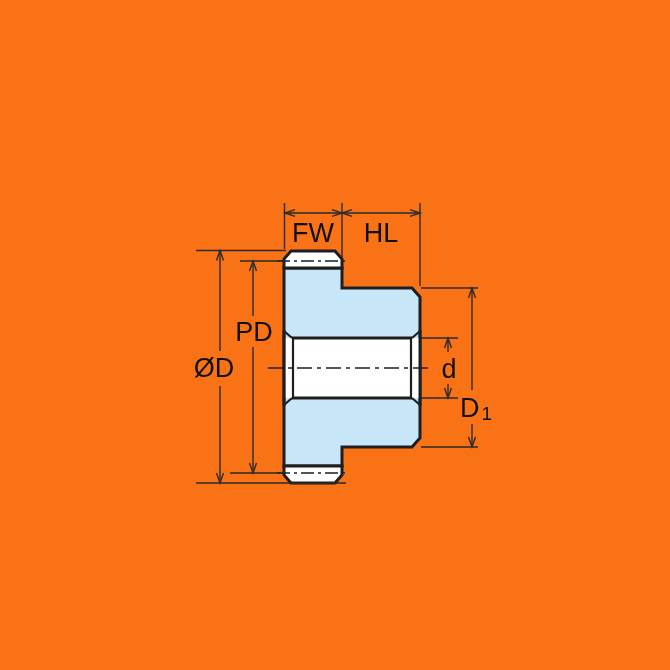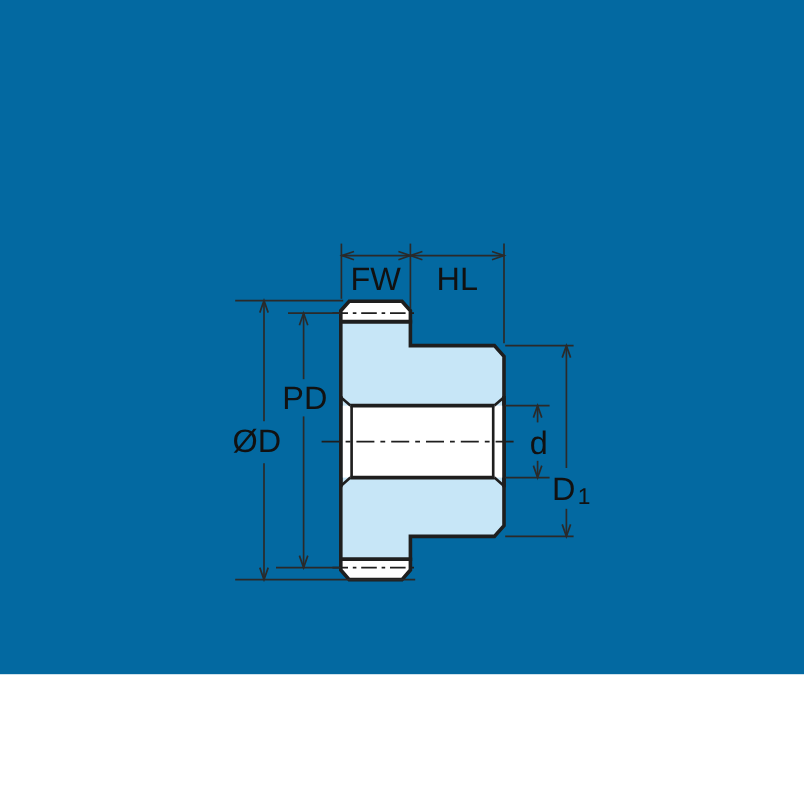--- a/index.html
+++ b/index.html
@@ -1,17 +1,17 @@
 <!DOCTYPE html>
 <html><head>
 <meta charset="utf-8">
 <style>
   html,body{margin:0;padding:0;background:#fff;}
   .stage{
-    position:relative;width:670px;height:562px;background:#0369a1;overflow:hidden;
+    position:relative;width:670px;height:670px;background:#f97316;overflow:hidden;
     font-family:"Liberation Sans", sans-serif;
   }
   svg{position:absolute;inset:0;}
   
   .outline{fill:none;stroke:#1e1e1e;stroke-width:3;stroke-linejoin:miter;}
   .filled{stroke:#1e1e1e;stroke-width:3;stroke-linejoin:miter;}
   .white{fill:#ffffff;}
   .med{fill:none;stroke:#1e1e1e;stroke-width:2.2;}
   .thin{fill:none;stroke:#2a2a2a;stroke-width:1.4;}
   .arrow{fill:none;stroke:#2a2a2a;stroke-width:1.4;stroke-linejoin:miter;}

